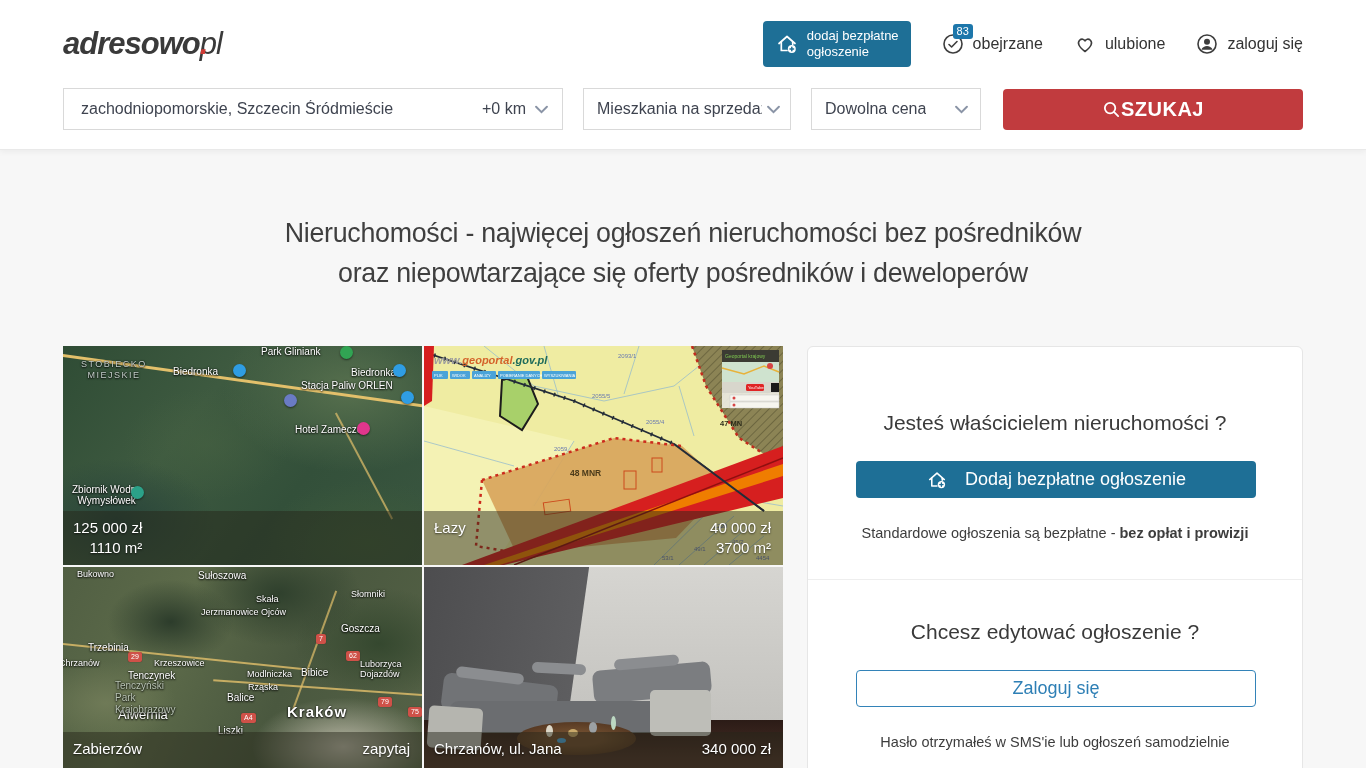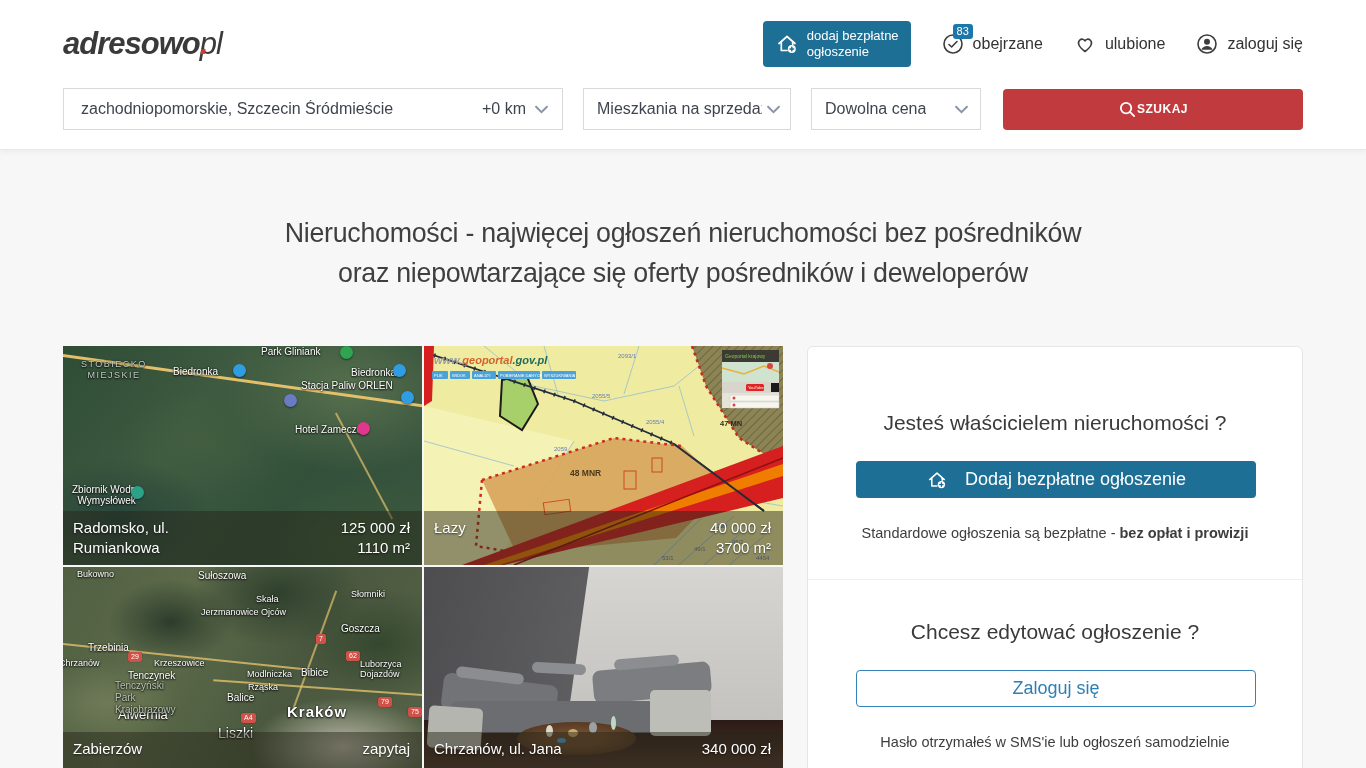--- a/index.html
+++ b/index.html
@@ -26,21 +26,21 @@
   .searchrow { display:flex; align-items:center; }
   .field { height:42px; background:#fff; border:1px solid #d9d9d9; border-radius:0; display:flex;
            align-items:center; font-size:16px; color:#3f4450; cursor:pointer; }
   .f-loc { width:500px; padding:0 14px 0 17px; justify-content:space-between; }
   .f-cat { width:208px; margin-left:20px; padding:0 10px 0 13px; justify-content:space-between; }
   .f-price { width:170px; margin-left:20px; padding:0 12px 0 13px; justify-content:space-between; }
   .clip { white-space:nowrap; overflow:hidden; }
   .f-cat .clip { max-width:165px; }
   .radius { display:flex; align-items:center; gap:9px; }
   .btn-search { width:300px; height:41px; margin-left:22px; background:#c13b3e; color:#fff; border:none;
-                border-radius:4px; font-size:12px; font-weight:bold; letter-spacing:.5px; display:flex;
+                border-radius:4px; font-size:20px; font-weight:bold; letter-spacing:.5px; display:flex;
                 align-items:center; justify-content:center; cursor:pointer; }
 
   
   h1.hero { margin-top:63px; text-align:center; font-size:28.5px; font-weight:400; color:#3f3f3f;
             line-height:40px; letter-spacing:-.3px; transform:scaleX(.94); }
 
   
   .content { display:flex; margin-top:54px; }
   .grid { width:720px; display:grid; grid-template-columns:359px 359px; gap:2px; }
   .tile { position:relative; width:359px; height:219px; overflow:hidden; background:#3c5540; cursor:pointer; }
@@ -204,21 +204,20 @@
         <span class="mlabel" style="left:232px;top:78px;">Hotel Zameczek</span>
         <span class="mlabel" style="left:9px;top:138px;text-align:center;"><span>Zbiornik Wodny</span><br><span>Wymysłówek</span></span>
         <div class="marker" style="left:170px;top:18px;background:#2f9de3;"></div>
         <div class="marker" style="left:330px;top:18px;background:#2f9de3;"></div>
         <div class="marker" style="left:338px;top:45px;background:#2f9de3;"></div>
         <div class="marker" style="left:221px;top:48px;background:#6a7bc4;"></div>
         <div class="marker" style="left:277px;top:0px;background:#31a453;"></div>
         <div class="marker" style="left:294px;top:76px;background:#e0368c;"></div>
         <div class="marker" style="left:68px;top:140px;background:#2ba188;"></div>
         <div class="cap">
-          <span class="loc">Radomsko, ul. Rumiankowa</span>
           <span class="pr"><span>125 000 zł</span><br><span>1110 m²</span></span>
         </div>
       </div>
 
       <div class="tile t2" style="background:#eeeda0;">
         <svg width="359" height="219" viewBox="0 0 359 219">
           <defs>
             <pattern id="hatch" width="6" height="6" patternTransform="rotate(45)" patternUnits="userSpaceOnUse">
               <rect width="6" height="6" fill="#8c8455"></rect>
                 <line x1="0" y1="0" x2="0" y2="6" stroke="#635d39" stroke-width="1.5"></line>
@@ -320,21 +319,21 @@
         <span class="mlabel" style="left:-4px;top:91px;font-size:9px;">Chrzanów</span>
         <span class="mlabel" style="left:91px;top:91px;font-size:9px;">Krzeszowice</span>
         <span class="mlabel" style="left:65px;top:103px;">Tenczynek</span>
         <span class="mlabel" style="left:184px;top:102px;font-size:9px;">Modlniczka</span>
         <span class="mlabel" style="left:238px;top:100px;">Bibice</span>
         <span class="mlabel" style="left:297px;top:92px;font-size:9px;">Luborzyca</span>
         <span class="mlabel" style="left:297px;top:102px;font-size:9px;">Dojazdów</span>
         <span class="mlabel" style="left:185px;top:115px;font-size:9px;">Rząska</span>
         <span class="mlabel" style="left:164px;top:125px;">Balice</span>
         <span class="mlabel" style="left:55px;top:140px;font-size:13px;">Alwernia</span>
-        <span class="mlabel" style="left:155px;top:158px;font-size:14px;">Liszki</span>
+        <span class="mlabel" style="left:155px;top:158px;font-size:10px;">Liszki</span>
         <span class="mlabel" style="left:52px;top:113px;color:#b9c4b4;font-size:10px;line-height:12px;"><span>Tenczyński</span><br><span>Park</span><br><span>Krajobrazowy</span></span>
         <span class="mlabel" style="left:224px;top:136px;font-size:15px;font-weight:bold;letter-spacing:1px;">Kraków</span>
         <span class="shield" style="left:65px;top:85px;">29</span>
         <span class="shield" style="left:253px;top:67px;">7</span>
         <span class="shield" style="left:283px;top:84px;">62</span>
         <span class="shield" style="left:178px;top:146px;">A4</span>
         <span class="shield" style="left:315px;top:130px;">79</span>
         <span class="shield" style="left:345px;top:140px;">75</span>
         <div class="cap">
           <span class="loc">Zabierzów</span>

